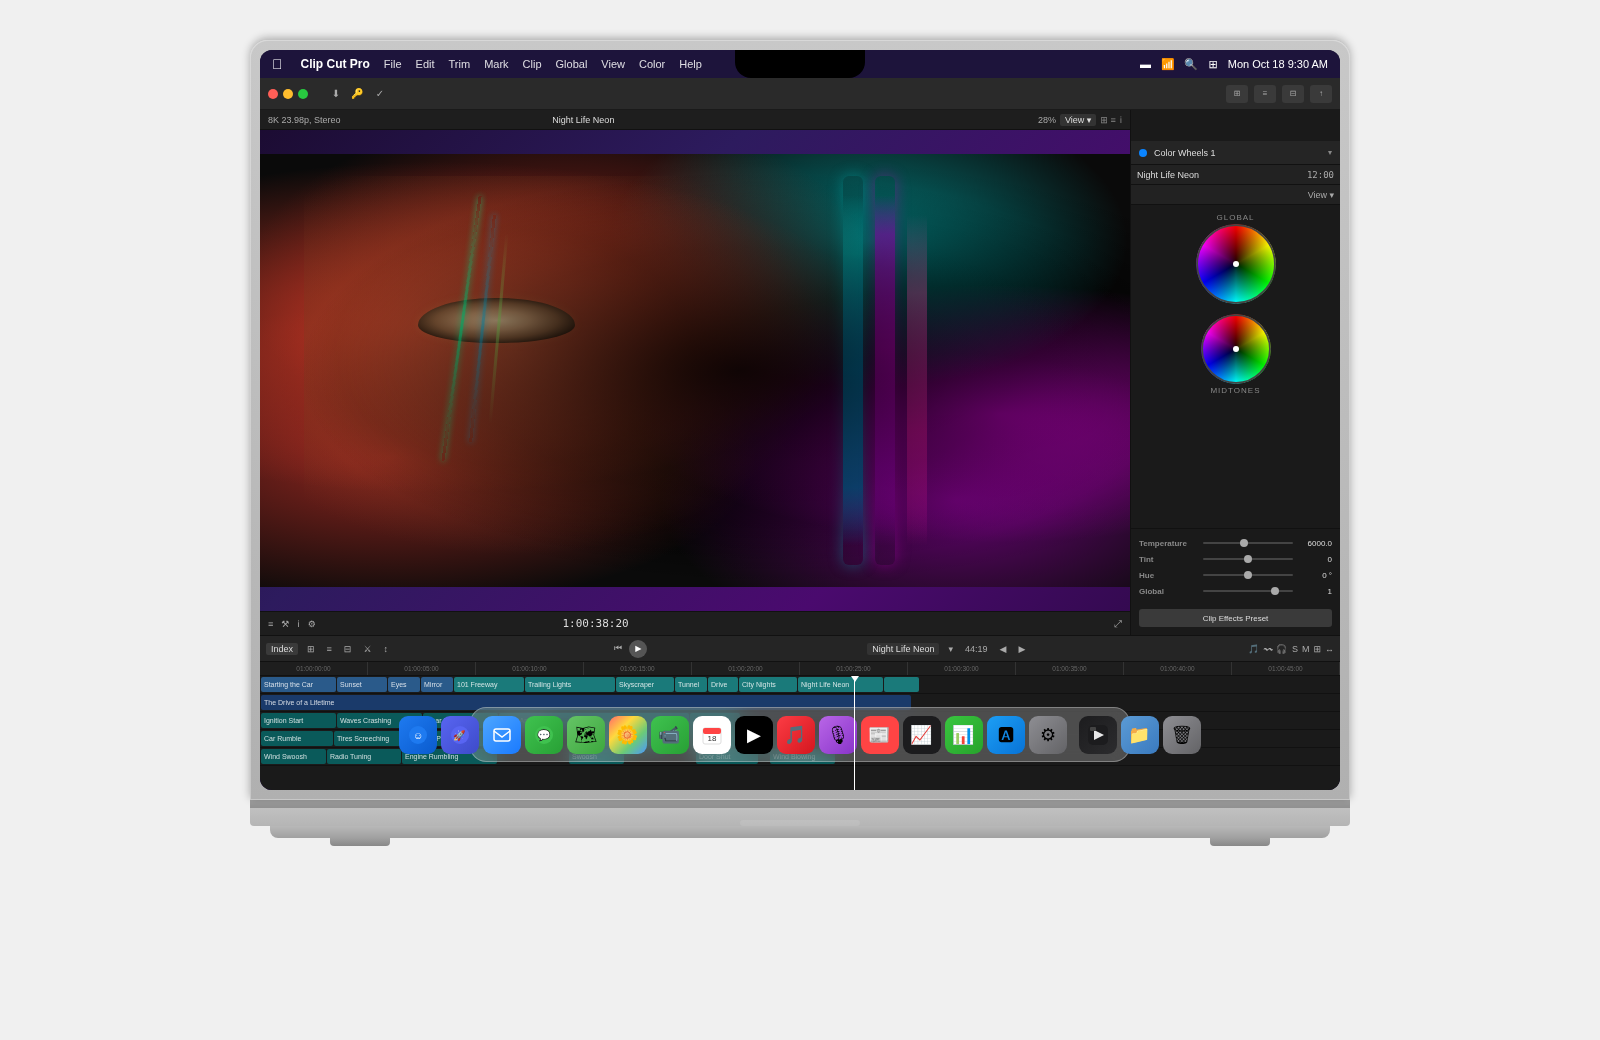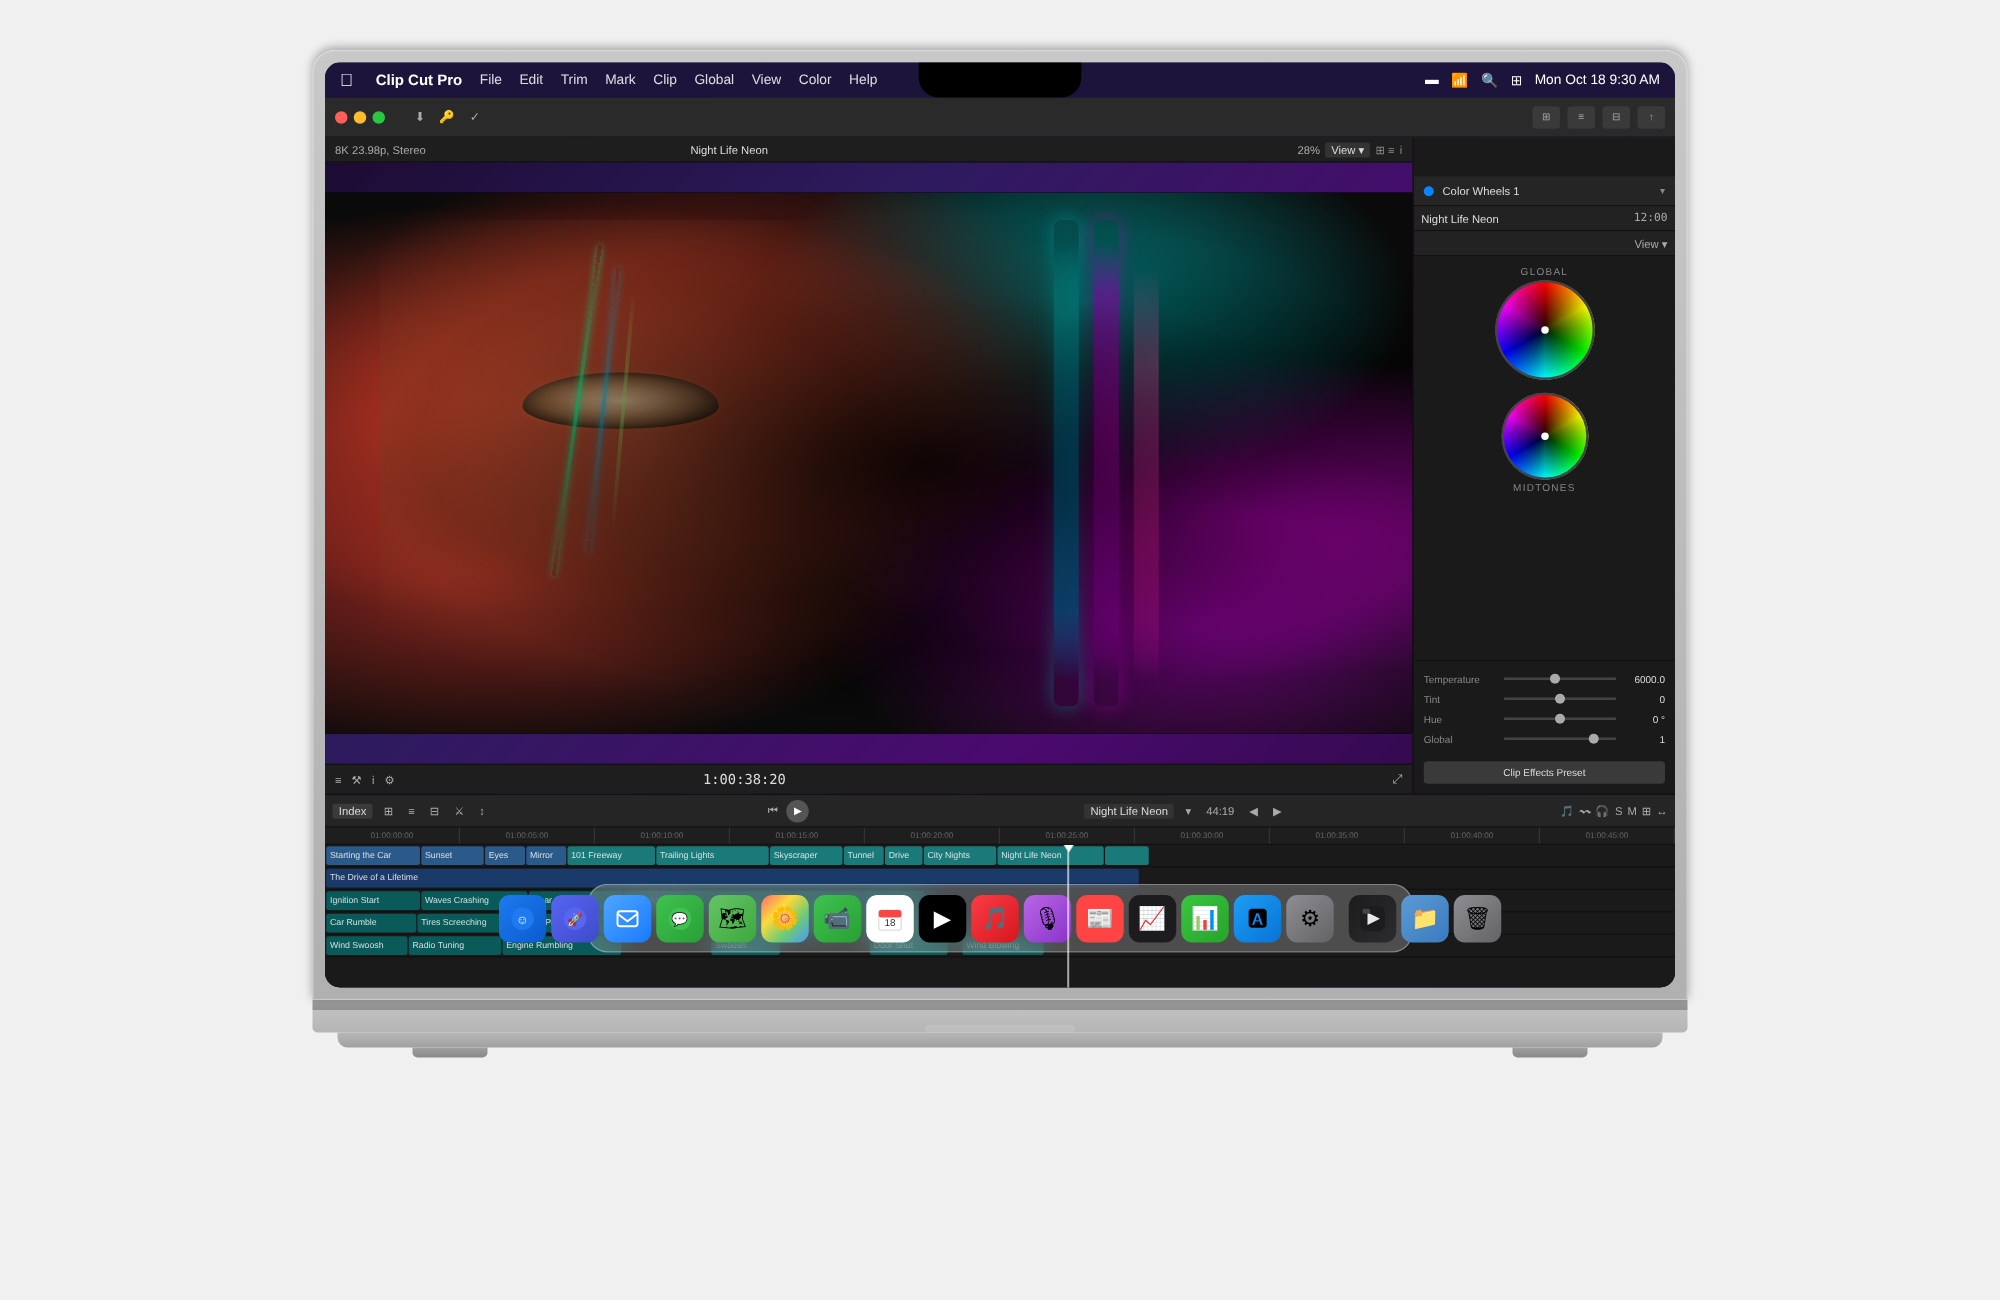--- a/index.html
+++ b/index.html
@@ -469,20 +469,21 @@
       display: flex;
       align-items: center;
       height: 16px;
       gap: 4px;
     }
 
     .param-label {
       font-size: 8px;
       color: #888;
       width: 60px;
+      font-weight: bold;
     }
 
     .param-slider-track {
       flex: 1;
       height: 2px;
       background: #444;
       border-radius: 1px;
       position: relative;
     }
 

